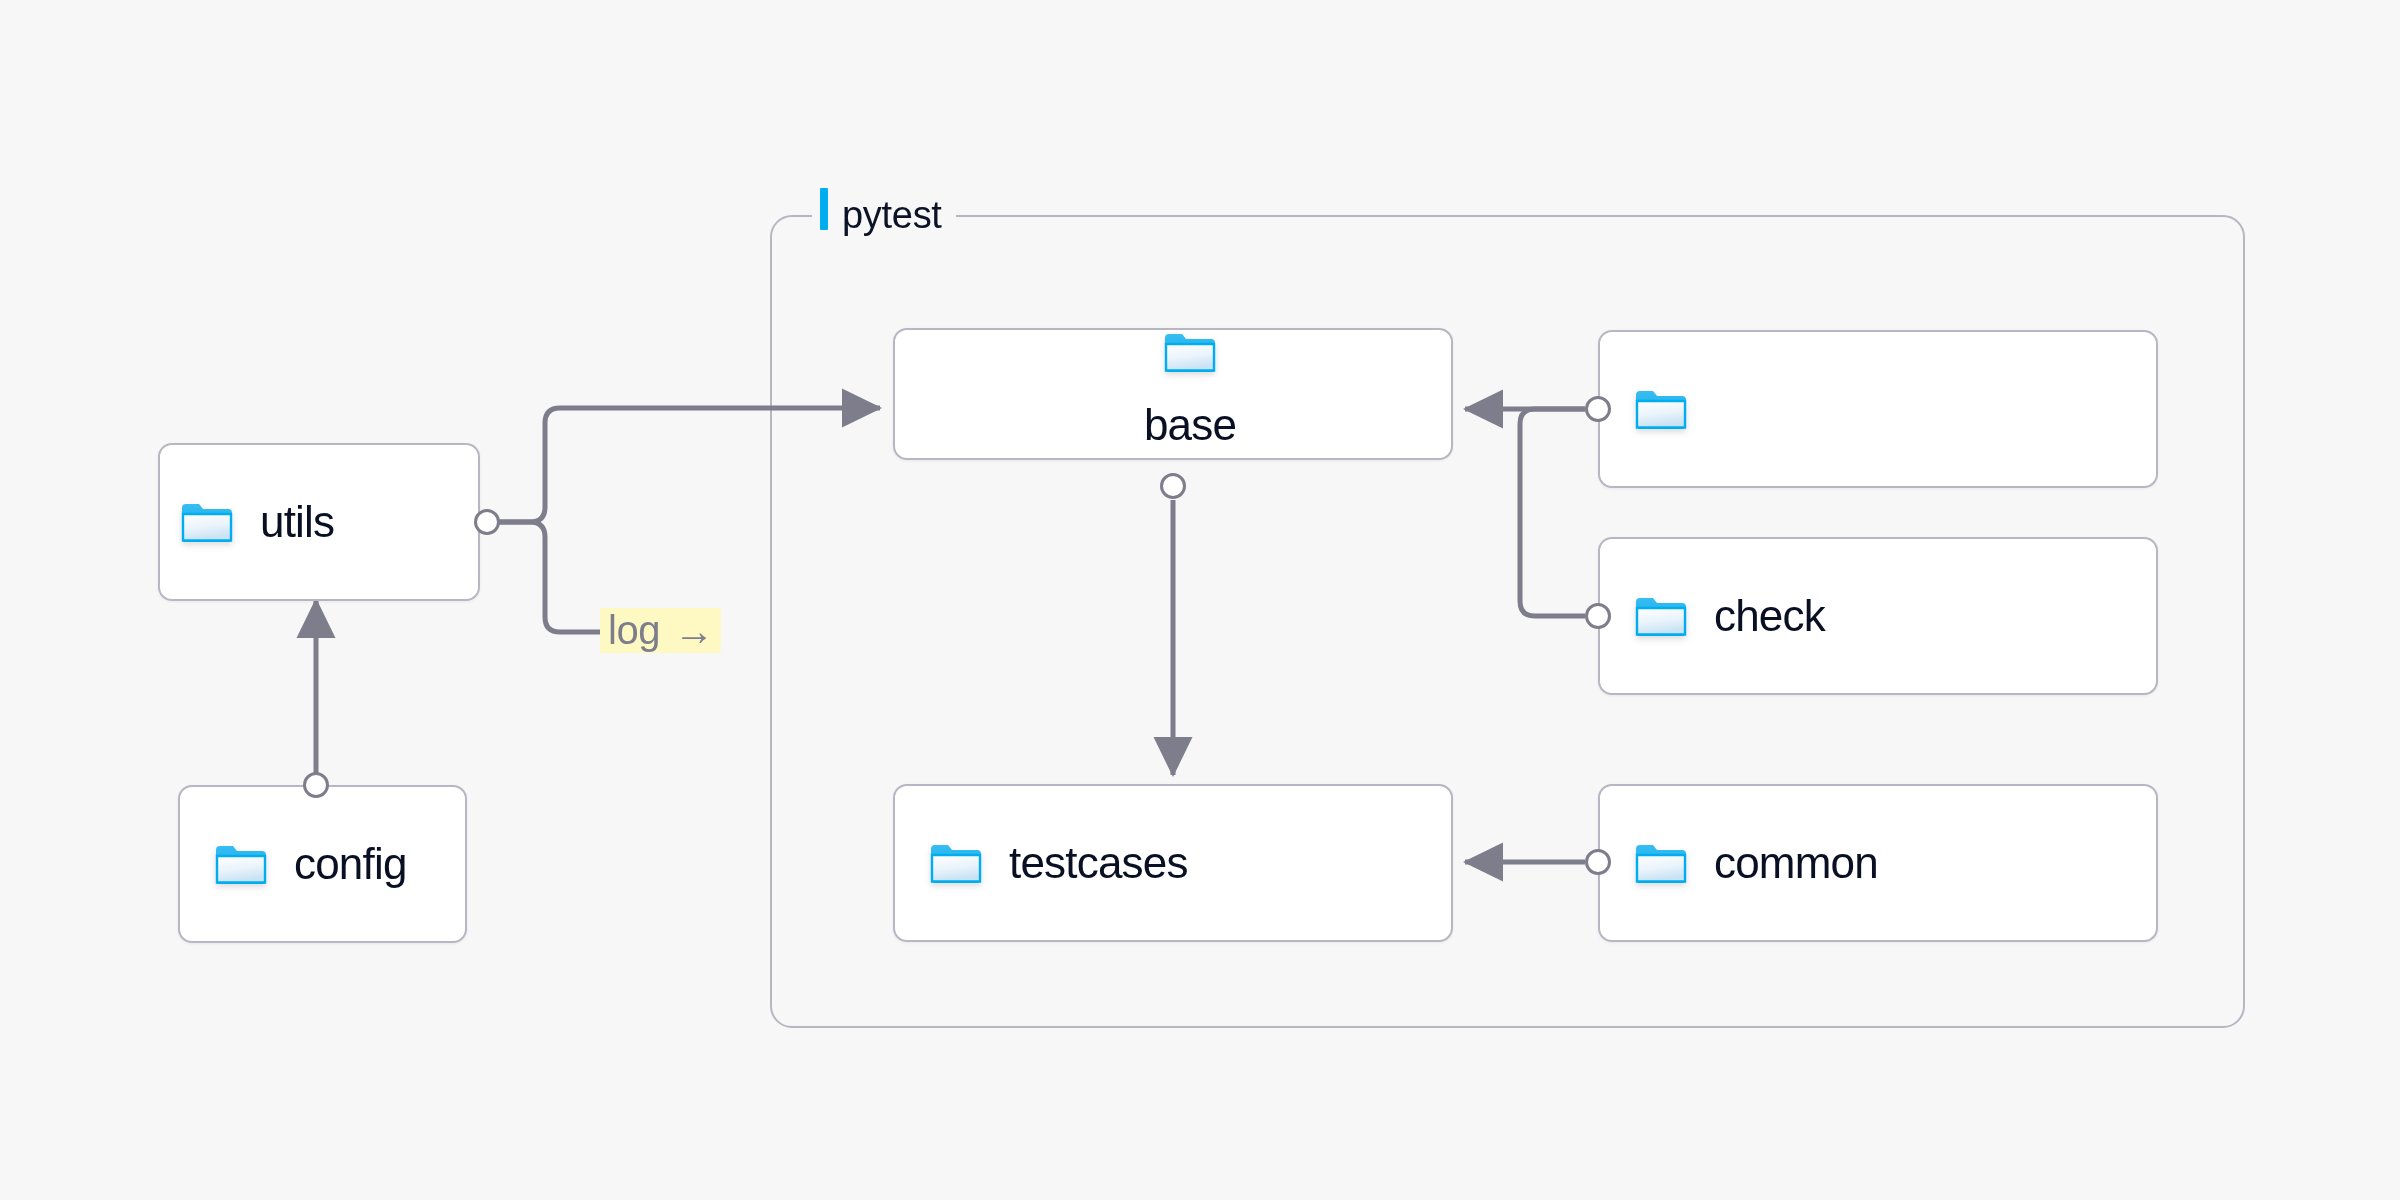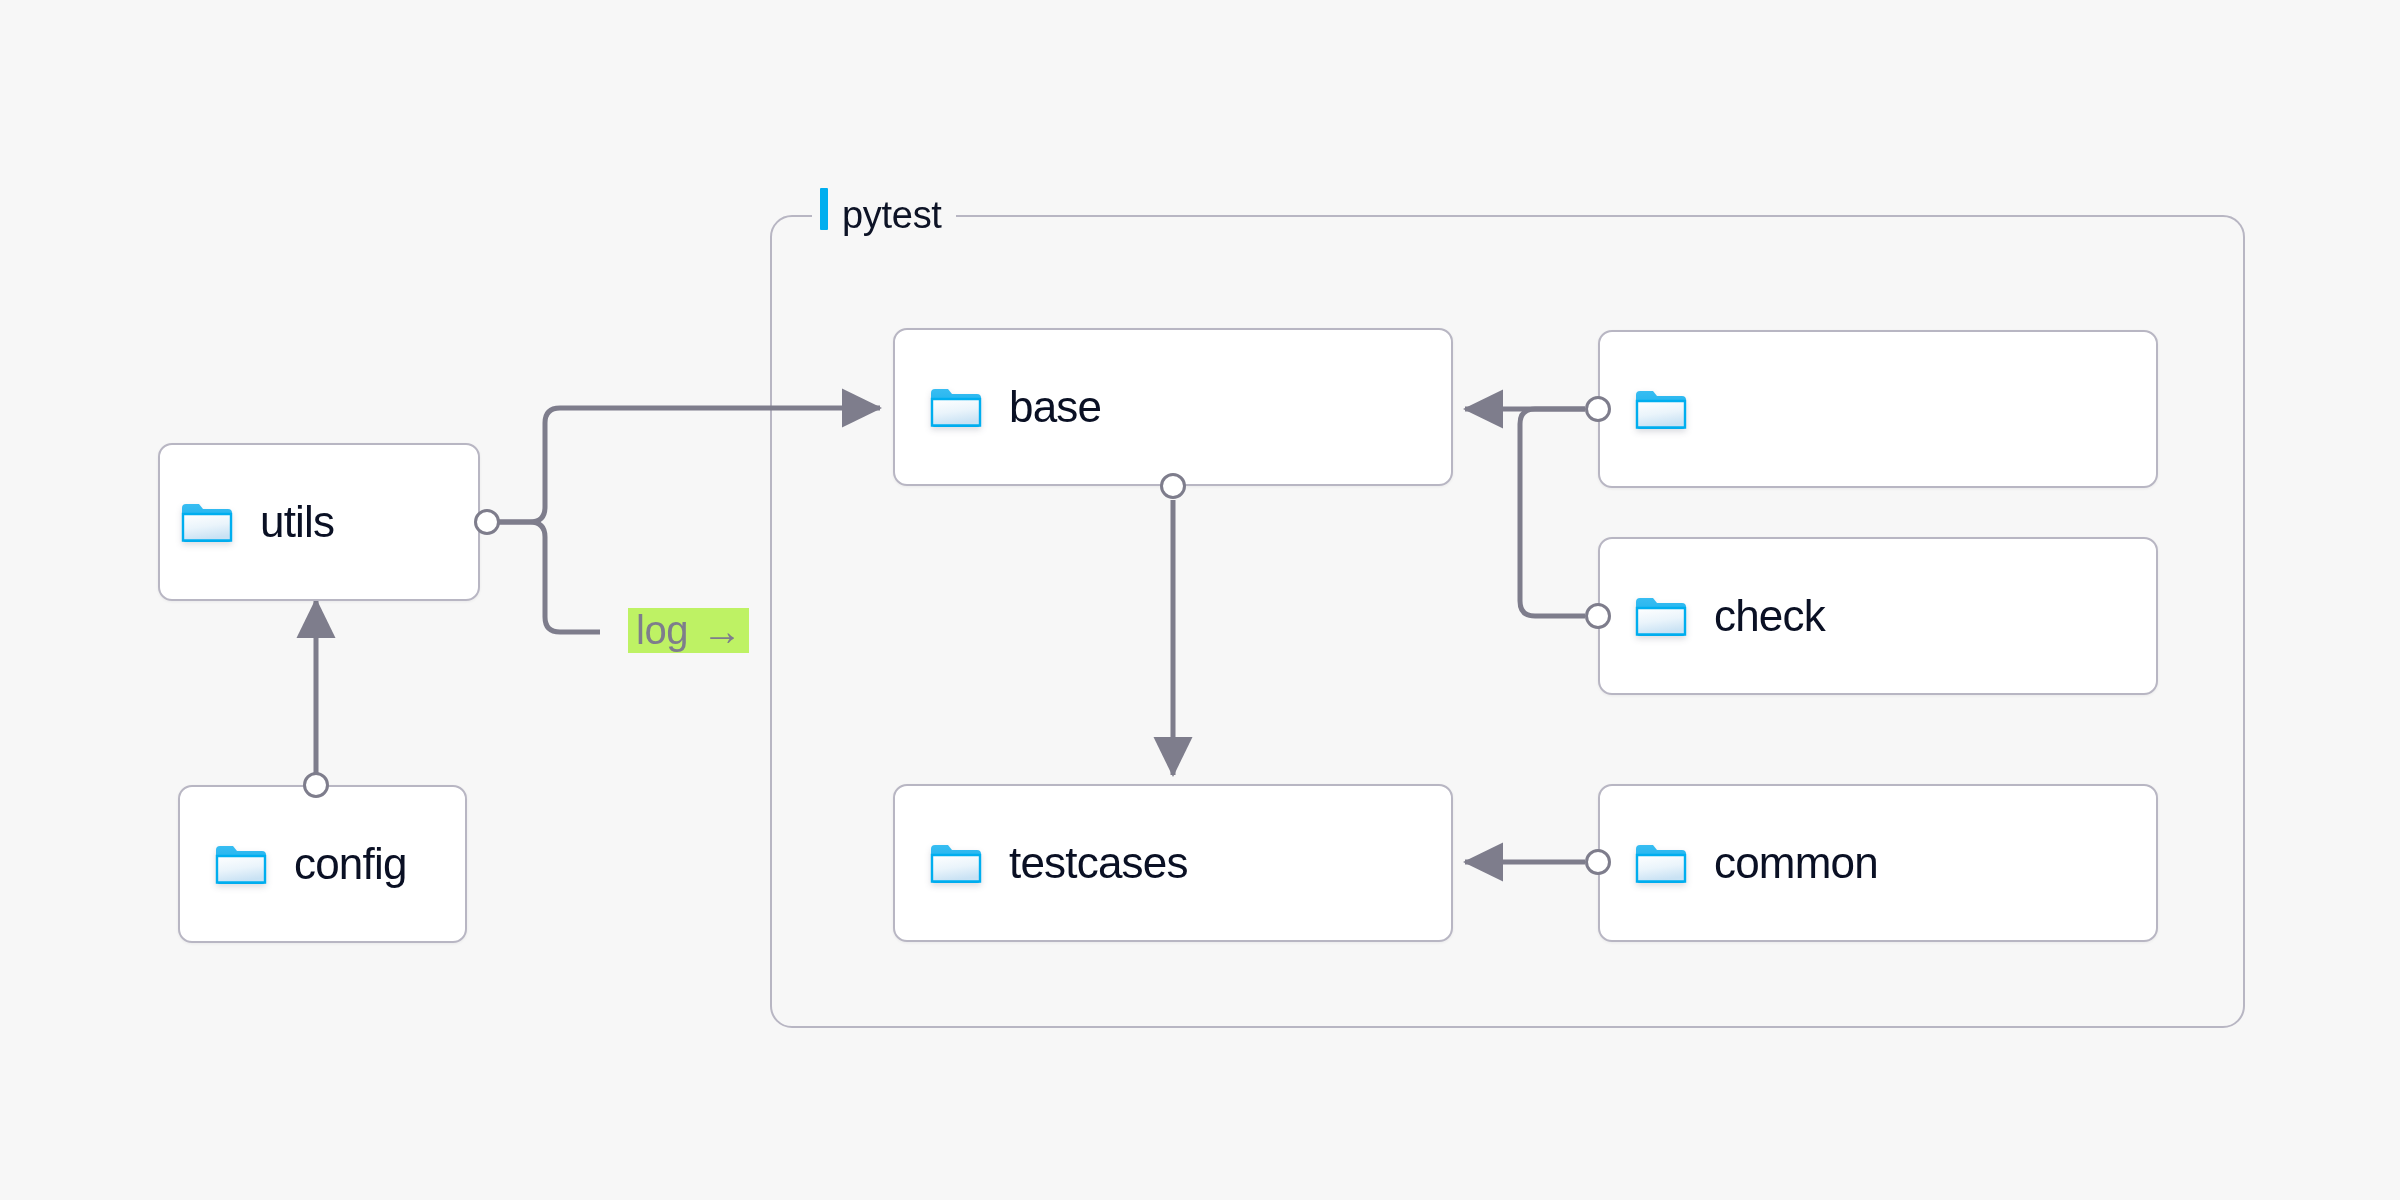--- a/index.html
+++ b/index.html
@@ -105,23 +105,22 @@
   .edge-label {
     position: absolute;
     display: flex;
     align-items: center;
     gap: 14px;
     font-size: 40px;
     color: #7e7d8c;
     letter-spacing: -0.5px;
     white-space: nowrap;
     z-index: 7;
-    background: #bef264;
+    background: #fef9c3;
     padding: 0 8px;
-    margin-left: 28px;
   }
   .edge-label-arrow {
     font-size: 40px;
     line-height: 1;
     color: #7e7d8c;
   }
 </style>
 </head>
 <body>
 
@@ -181,21 +180,21 @@
     <span class="folder-icon">
       <svg viewBox="0 0 54 44" width="54" height="44">
         <path d="M2,8 Q2,4 6,4 L19,4 L23,9 L48,9 Q52,9 52,13 L52,38 Q52,42 48,42 L6,42 Q2,42 2,38 Z" fill="url(#folderTab)"></path>
         <path d="M3,14 L51,14 L51,40.5 L3,40.5 Z" fill="url(#folderGrad)" stroke="#00aeef" stroke-width="2.4"></path>
       </svg>
     </span>
     <span class="node-label">config</span>
   </div>
   <span class="handle" style="left:303px; top:772px;"></span>
 
-  <div class="node" style="left:893px; top:328px; width:560px; height:158px; z-index:5;">
+  <div class="node" style="left:893px; top:328px; width:560px; height:132px; z-index:5;flex-direction:column;">
     <span class="folder-icon">
       <svg viewBox="0 0 54 44" width="54" height="44">
         <path d="M2,8 Q2,4 6,4 L19,4 L23,9 L48,9 Q52,9 52,13 L52,38 Q52,42 48,42 L6,42 Q2,42 2,38 Z" fill="url(#folderTab)"></path>
         <path d="M3,14 L51,14 L51,40.5 L3,40.5 Z" fill="url(#folderGrad)" stroke="#00aeef" stroke-width="2.4"></path>
       </svg>
     </span>
     <span class="node-label">base</span>
   </div>
   <span class="handle" style="left:1160px; top:473px;"></span>
 

